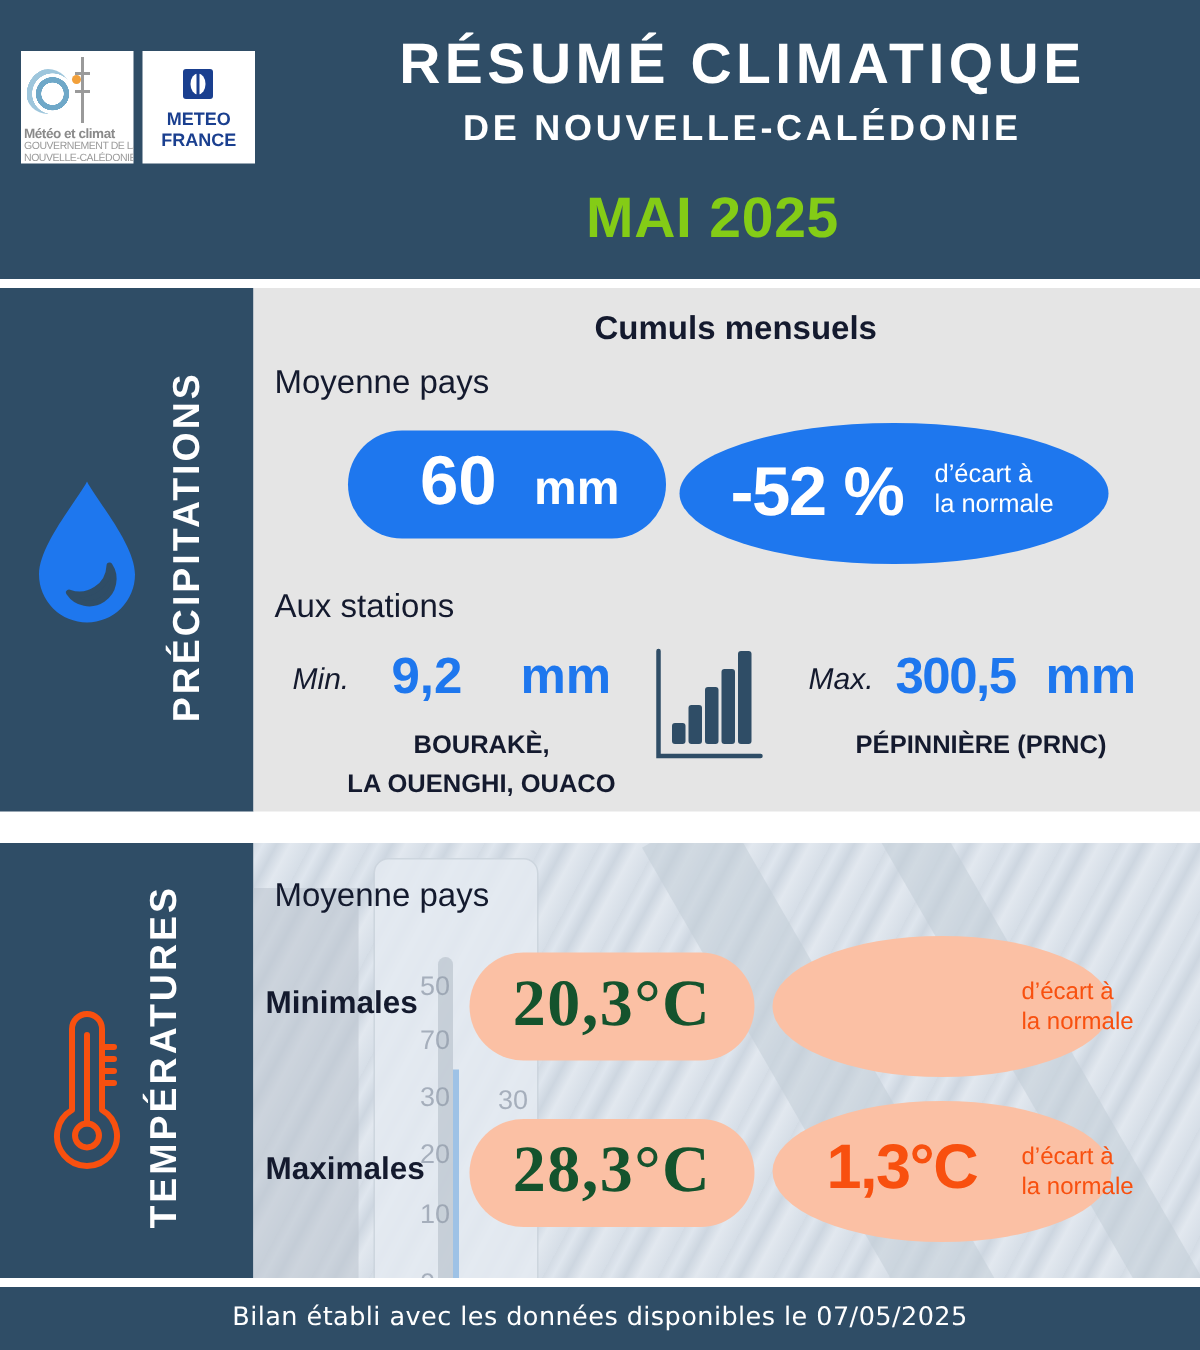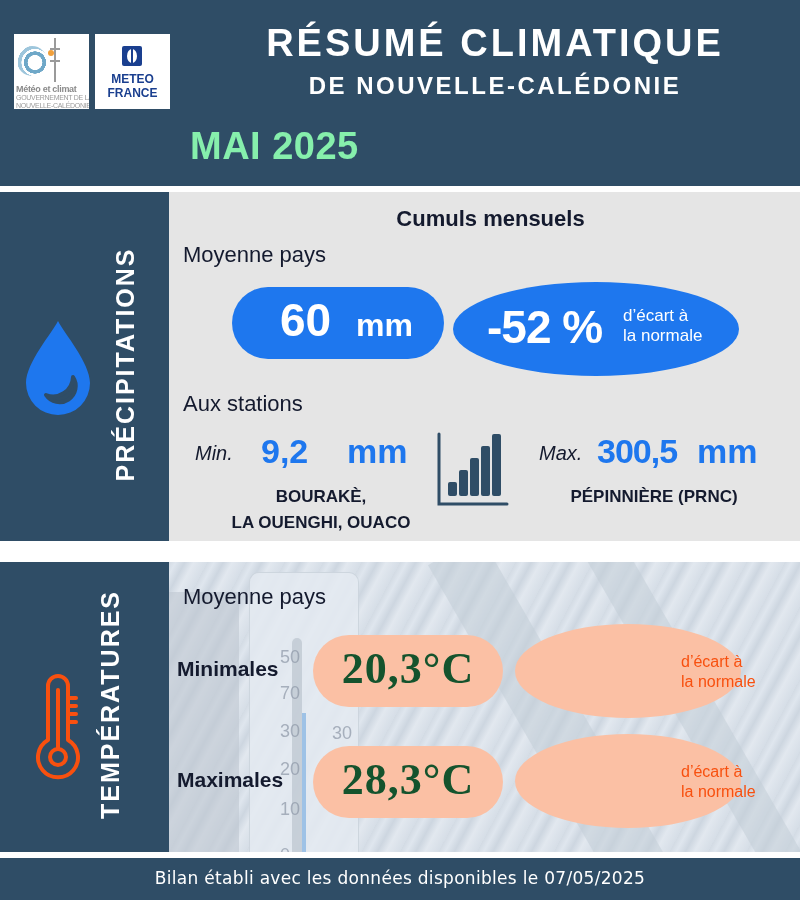--- a/index.html
+++ b/index.html
@@ -43,22 +43,22 @@
     }
     .title-line1 {
       position: absolute; left: 190px; top: 22px; width: 610px; text-align: center;
       color: #ffffff; font-weight: bold; font-size: 38px; letter-spacing: 3px;
     }
     .title-line2 {
       position: absolute; left: 190px; top: 72px; width: 610px; text-align: center;
       color: #ffffff; font-weight: bold; font-size: 24px; letter-spacing: 2.5px;
     }
     .title-month {
-      position: absolute; left: 190px; top: 125px; width: 570px; 
-      color: #86efac; font-weight: 900; font-size: 38px; letter-spacing: 0.5px;
+      position: absolute; left: 190px; top: 125px; width: 570px; text-align: center;
+      color: #84cc16; font-weight: 900; font-size: 38px; letter-spacing: 0.5px;
     }
 
     
     .side {
       position: absolute; left: 0; width: 169px; background: #2f4d66;
     }
     .side-precip { top: 192px; height: 349px; }
     .side-temp { top: 562px; height: 290px; }
     .side-label {
       position: absolute; color: #ffffff; font-weight: bold; font-size: 25px; letter-spacing: 2px;
@@ -251,20 +251,21 @@
       <div>d’écart à</div>
       <div>la normale</div>
     </div>
   </div>
 
   <div class="t-rowlabel" style="top:206px;">Maximales</div>
   <div class="pill-peach" style="top:184px;">
     <span class="tval">28,3°C</span>
   </div>
   <div class="ellipse-peach" style="top:172px;">
+    <span class="eval" style="left:36px;">1,3°C</span>
     <div class="ecap">
       <div>d’écart à</div>
       <div>la normale</div>
     </div>
   </div>
 </div>
 
 <div class="footer">
   <div class="footer-text">Bilan établi avec les données disponibles le 07/05/2025</div>
 </div>

